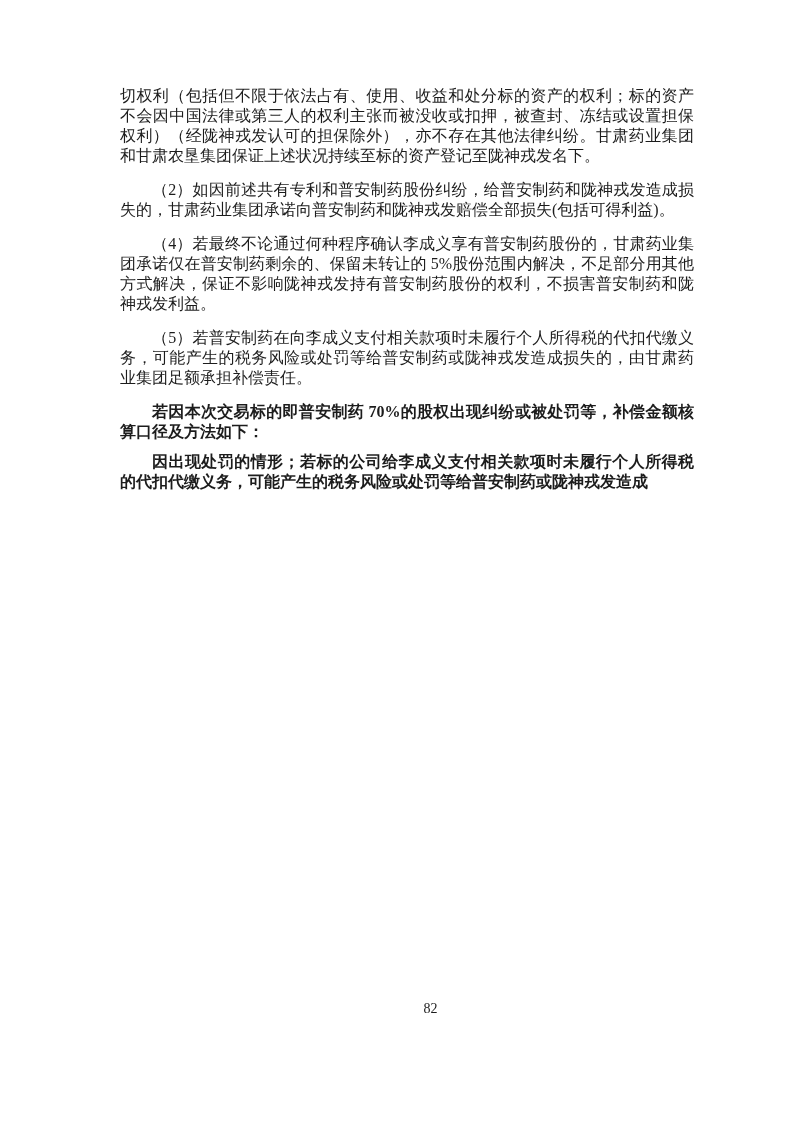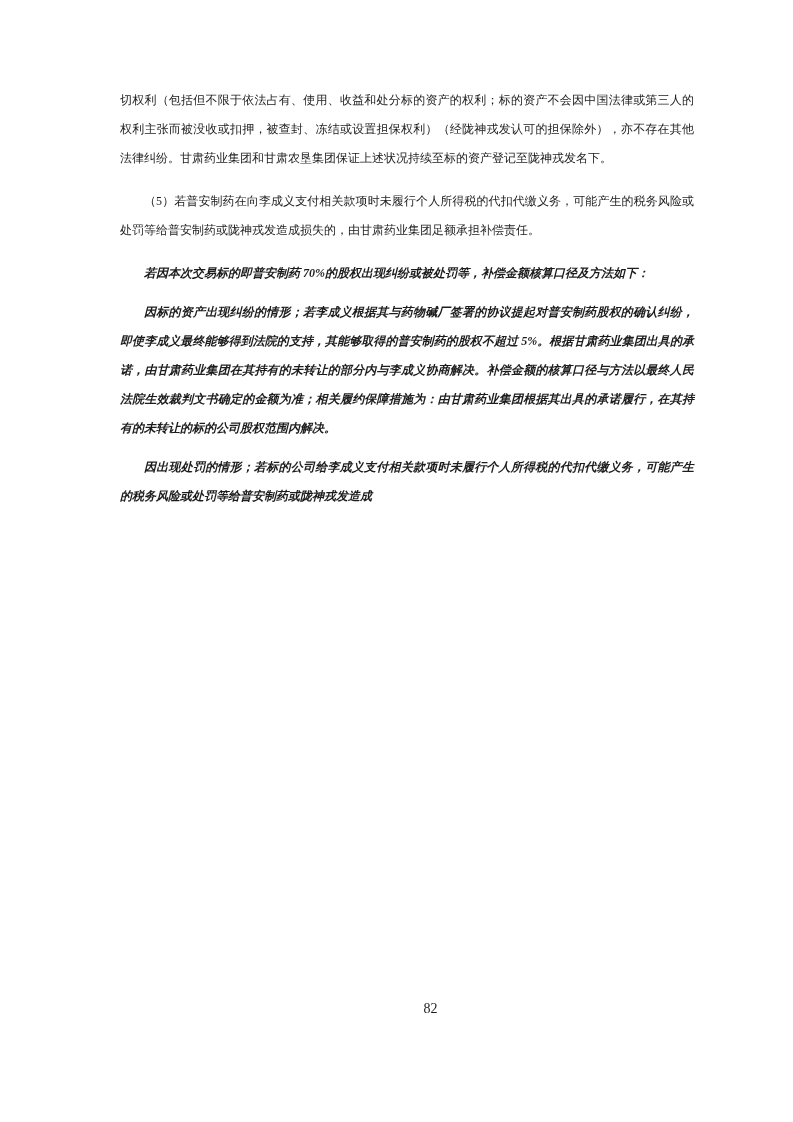--- a/index.html
+++ b/index.html
@@ -16,52 +16,52 @@
     font-family: "Liberation Serif", "DejaVu Serif", serif;
     color: #1c1c1c;
   }
   .content {
     position: absolute;
     left: 120px;
     top: 86px;
     width: 574px;
   }
   .para {
-    font-size: 12px;
-    line-height: 29px;
+    font-size: 16px;
+    line-height: 20px;
     text-align: justify;
     text-justify: inter-ideograph;
     margin: 0 0 14px 0;
     word-break: break-all;
   }
   .indent {
     text-indent: 2em;
   }
   .emphasis {
     font-weight: bold;
-    font-style: italic;
     margin-bottom: 10px;
   }
   .page-number {
     position: absolute;
     top: 1000px;
     left: 0;
     width: 100%;
     text-align: center;
     font-size: 14px;
     line-height: 18px;
     color: #1c1c1c;
     margin-left: 34px;
   }
 </style>
 </head>
 <body>
 
 <div class="page">
   <div class="content">
     <p class="para">切权利（包括但不限于依法占有、使用、收益和处分标的资产的权利；标的资产不会因中国法律或第三人的权利主张而被没收或扣押，被查封、冻结或设置担保权利）（经陇神戎发认可的担保除外），亦不存在其他法律纠纷。甘肃药业集团和甘肃农垦集团保证上述状况持续至标的资产登记至陇神戎发名下。</p>
+    <p class="para indent">（2）如因前述共有专利和普安制药股份纠纷，给普安制药和陇神戎发造成损失的，甘肃药业集团承诺向普安制药和陇神戎发赔偿全部损失(包括可得利益)。</p>
+    <p class="para indent">（4）若最终不论通过何种程序确认李成义享有普安制药股份的，甘肃药业集团承诺仅在普安制药剩余的、保留未转让的 5%股份范围内解决，不足部分用其他方式解决，保证不影响陇神戎发持有普安制药股份的权利，不损害普安制药和陇神戎发利益。</p>
     <p class="para indent">（5）若普安制药在向李成义支付相关款项时未履行个人所得税的代扣代缴义务，可能产生的税务风险或处罚等给普安制药或陇神戎发造成损失的，由甘肃药业集团足额承担补偿责任。</p>
     <p class="para indent emphasis">若因本次交易标的即普安制药 70%的股权出现纠纷或被处罚等，补偿金额核算口径及方法如下：</p>
-    <p class="para indent emphasis">因标的资产出现纠纷的情形；若李成义根据其与药物碱厂签署的协议提起对普安制药股权的确认纠纷，即使李成义最终能够得到法院的支持，其能够取得的普安制药的股权不超过 5%。根据甘肃药业集团出具的承诺，由甘肃药业集团在其持有的未转让的部分内与李成义协商解决。补偿金额的核算口径与方法以最终人民法院生效裁判文书确定的金额为准；相关履约保障措施为：由甘肃药业集团根据其出具的承诺履行，在其持有的未转让的标的公司股权范围内解决。</p>
     <p class="para indent emphasis">因出现处罚的情形；若标的公司给李成义支付相关款项时未履行个人所得税的代扣代缴义务，可能产生的税务风险或处罚等给普安制药或陇神戎发造成</p>
   </div>
   <div class="page-number">82</div>
 </div>
 
 </body></html>

